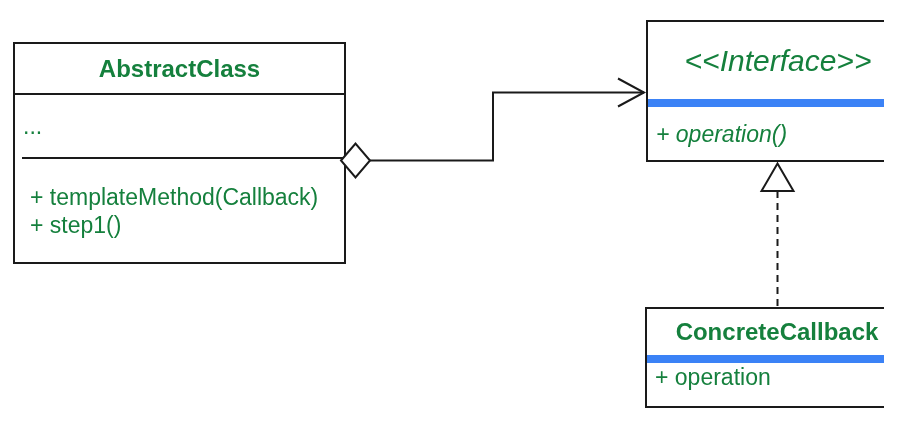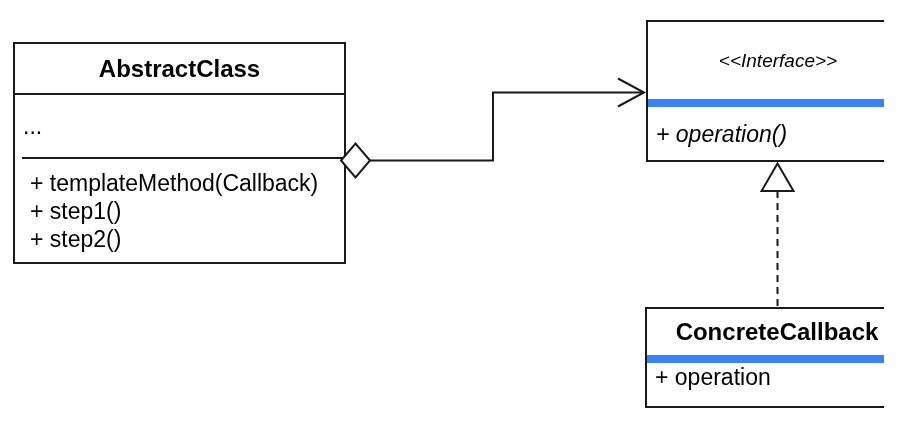--- a/index.html
+++ b/index.html
@@ -6,21 +6,21 @@
     margin: 0;
     padding: 0;
     background: #ffffff;
   }
   .canvas {
     position: relative;
     width: 884px;
     height: 424px;
     background: #ffffff;
     font-family: "Liberation Sans", sans-serif;
-    color: #000000;
+    color: #15803d;
     overflow: hidden;
   }
   .uml-box {
     position: absolute;
     background: #ffffff;
     border: 2px solid #1a1a1a;
     box-sizing: border-box;
     display: flex;
     flex-direction: column;
   }
@@ -33,21 +33,21 @@
     box-sizing: border-box;
   }
   .class-name {
     font-weight: bold;
     font-size: 24px;
     line-height: 26px;
     white-space: nowrap;
   }
   .stereotype {
     font-style: italic;
-    font-size: 19px;
+    font-size: 30px;
     line-height: 25px;
     white-space: nowrap;
   }
   .uml-section {
     box-sizing: border-box;
     padding-left: 8px;
     padding-right: 4px;
     font-size: 23px;
     line-height: 28px;
     white-space: nowrap;
@@ -106,21 +106,20 @@
   <div class="uml-box box-abstract">
     <div class="uml-header">
       <div class="class-name">AbstractClass</div>
     </div>
     <div class="uml-section attrs-section divider-black">
       <span>...</span>
     </div>
     <div class="uml-section methods-section divider-black">
       <div>+ templateMethod(Callback)</div>
       <div>+ step1()</div>
-      <div>+ step2()</div>
     </div>
   </div>
 
   <div class="uml-box box-callback">
     <div class="uml-header">
       <div class="stereotype">&lt;&lt;Interface&gt;&gt;</div>
     </div>
     <div class="uml-section methods-section divider-gray">
       <div>+ operation()</div>
     </div>

